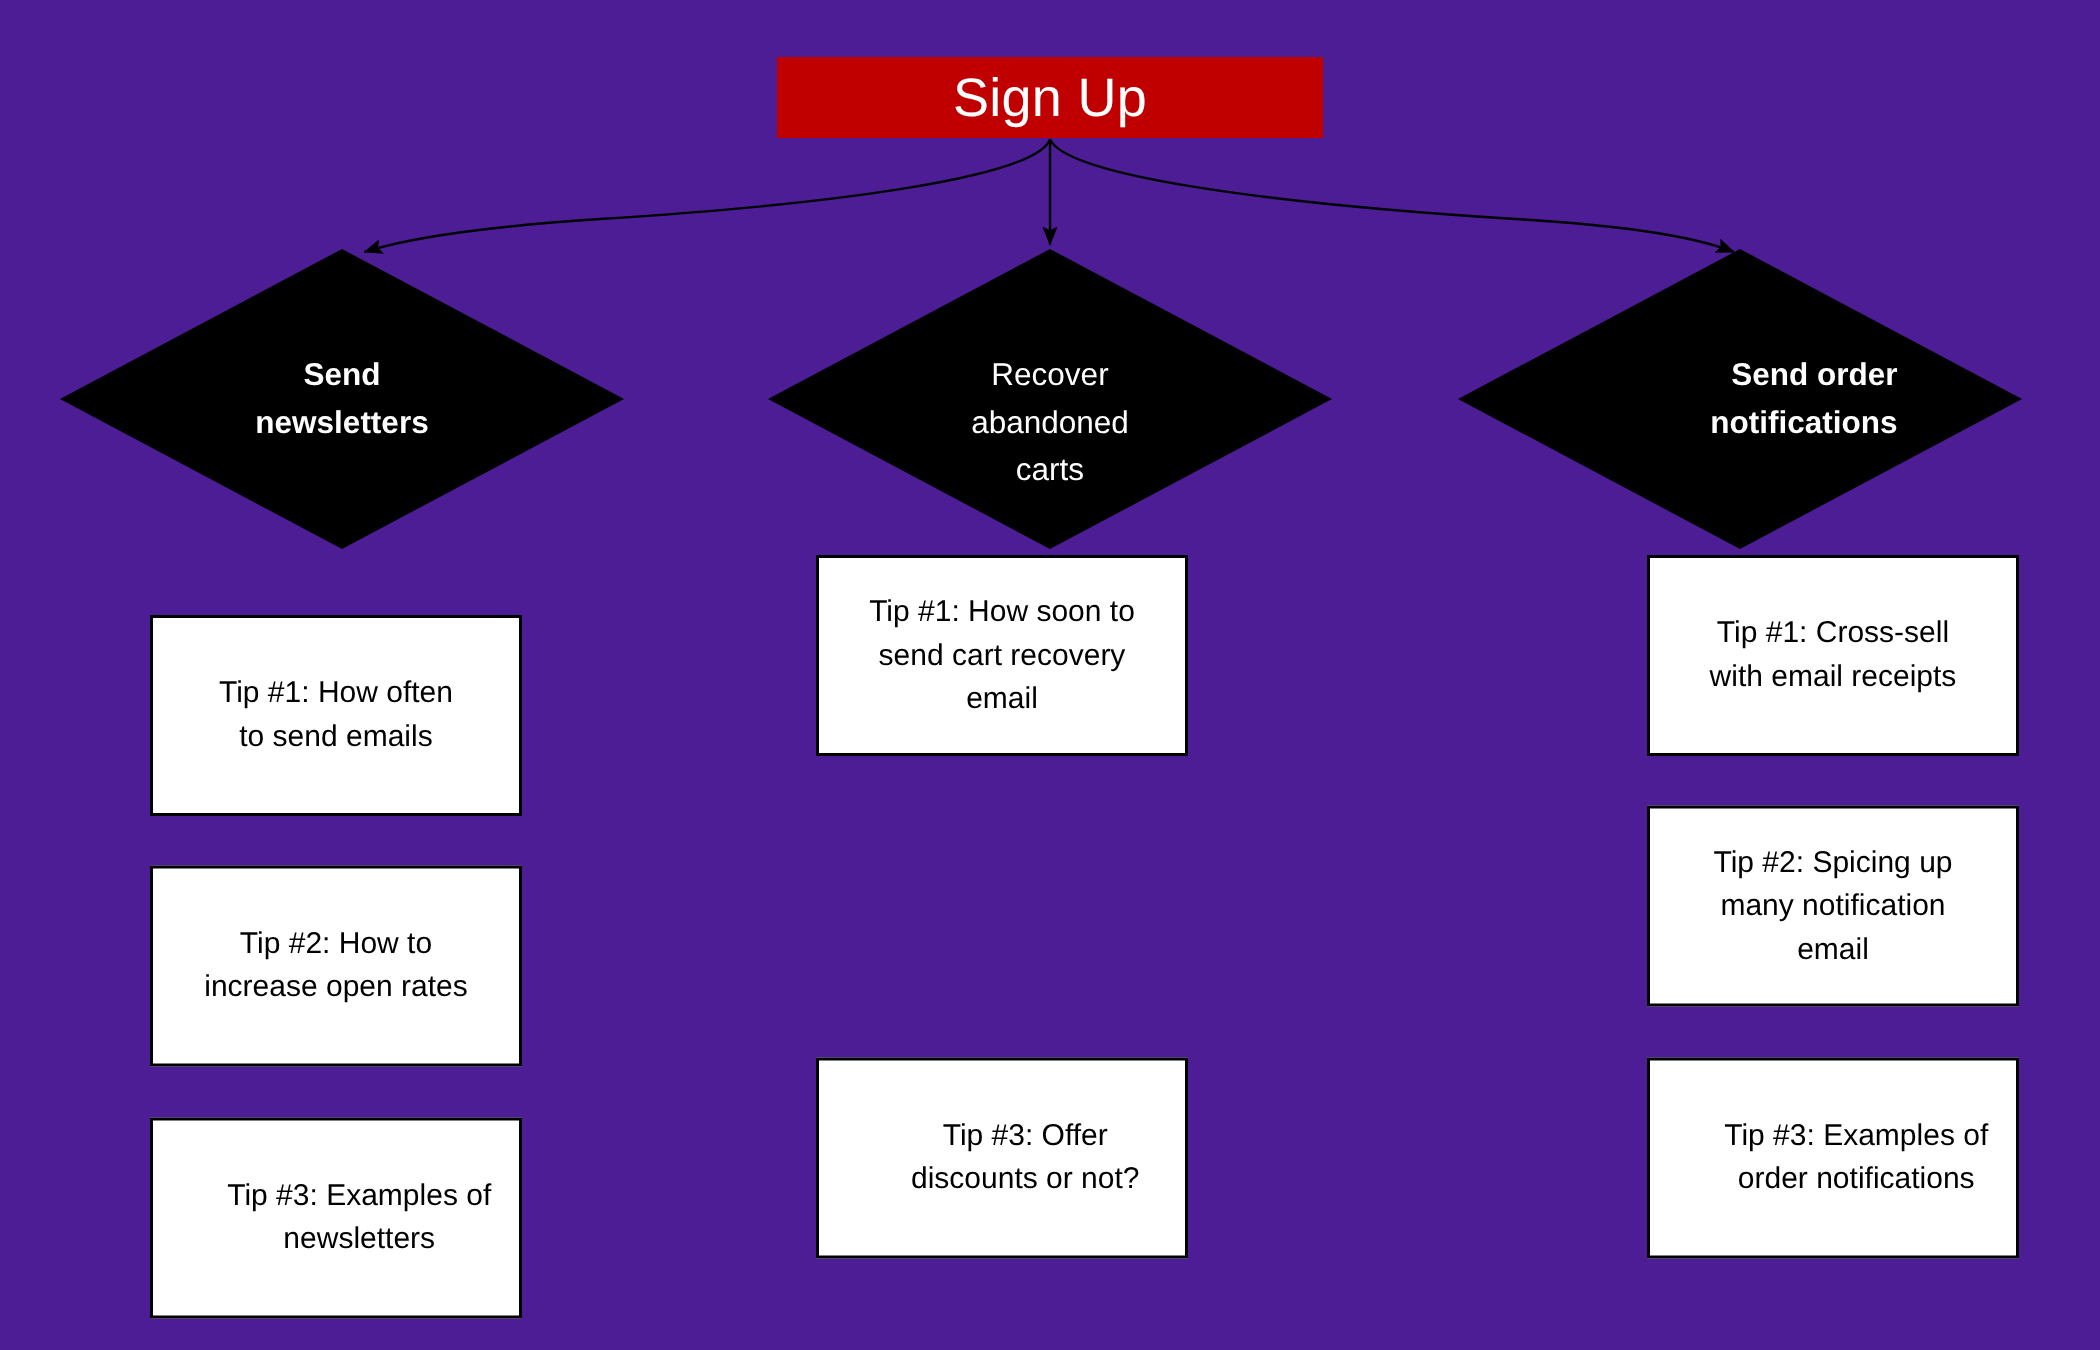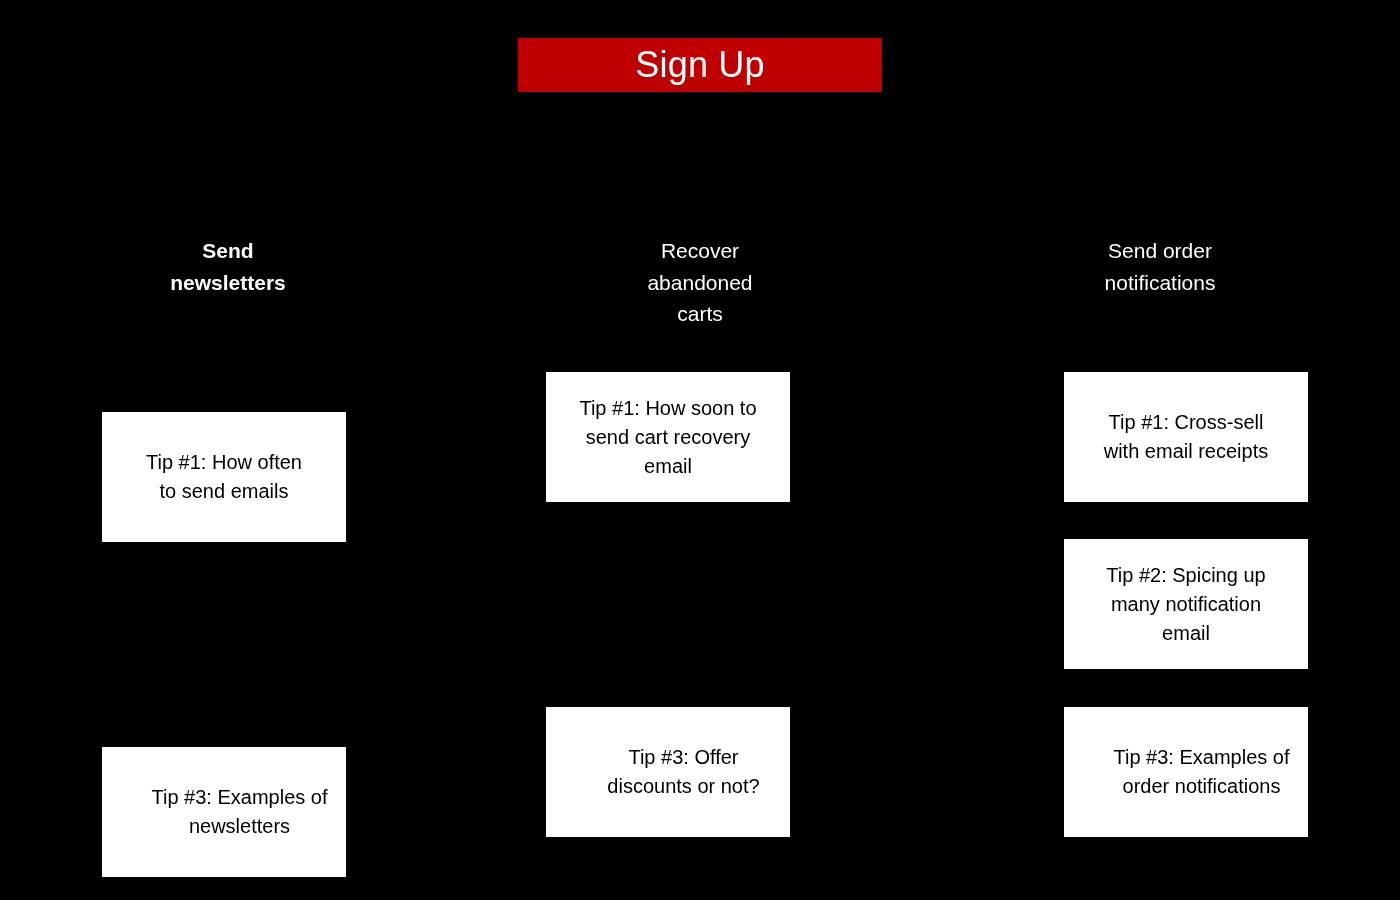--- a/index.html
+++ b/index.html
@@ -4,21 +4,21 @@
 <style>
   html, body {
     margin: 0;
     padding: 0;
     background: #ffffff;
   }
   #canvas {
     position: relative;
     width: 1400px;
     height: 900px;
-    background: #000000;
+    background: #4c1d95;
     font-family: "Liberation Sans", sans-serif;
     overflow: hidden;
   }
 
   
   .root-node {
     position: absolute;
     left: 518px;
     top: 38px;
     width: 364px;
@@ -67,21 +67,21 @@
     text-align: center;
     color: #ffffff;
     font-size: 21px;
     line-height: 1.5;
     white-space: pre-line;
   }
   .diamond.d1 { left: 40px;  top: 166px; }
   .diamond.d2 { left: 512px; top: 166px; }
   .diamond.d3 { left: 972px; top: 166px; }
   .diamond.d1 .diamond-label { font-weight: 700; }
-  .diamond.d3 .diamond-label { font-weight: 400; }
+  .diamond.d3 .diamond-label { font-weight: 700; text-align: right; }
   .diamond.d2 .diamond-label { font-weight: 400; margin-top: 16px; }
 
   
   .tip-box {
     position: absolute;
     width: 248px;
     height: 134px;
     border: 2px solid #000000;
     background: #ffffff;
     box-sizing: border-box;
@@ -94,21 +94,21 @@
     font-size: 20px;
     line-height: 1.45;
     text-align: center;
     white-space: pre-line;
     padding: 0 8px;
   }
 
   
   .col-1 { left: 100px; margin-top: 40px; }
   .col-2 { left: 544px; }
-  .col-3 { left: 1062px; }
+  .col-3 { left: 1098px; }
   
   .row-1 { top: 370px; }
   .row-2 { top: 537px; }
   .row-3 { top: 705px; padding-left: 31px; }
 </style>
 </head>
 <body>
 
 <div id="canvas">
 
@@ -146,20 +146,24 @@
   <div class="diamond d3">
     <div class="diamond-shape"></div>
     <span class="diamond-label">Send order
 notifications</span>
   </div>
 
   <div class="tip-box col-1 row-1">
     <span class="tip-label">Tip #1: How often
 to send emails</span>
   </div>
+  <div class="tip-box col-1 row-2">
+    <span class="tip-label">Tip #2: How to
+increase open rates</span>
+  </div>
   <div class="tip-box col-1 row-3">
     <span class="tip-label">Tip #3: Examples of
 newsletters</span>
   </div>
 
   <div class="tip-box col-2 row-1">
     <span class="tip-label">Tip #1: How soon to
 send cart recovery
 email</span>
   </div>

